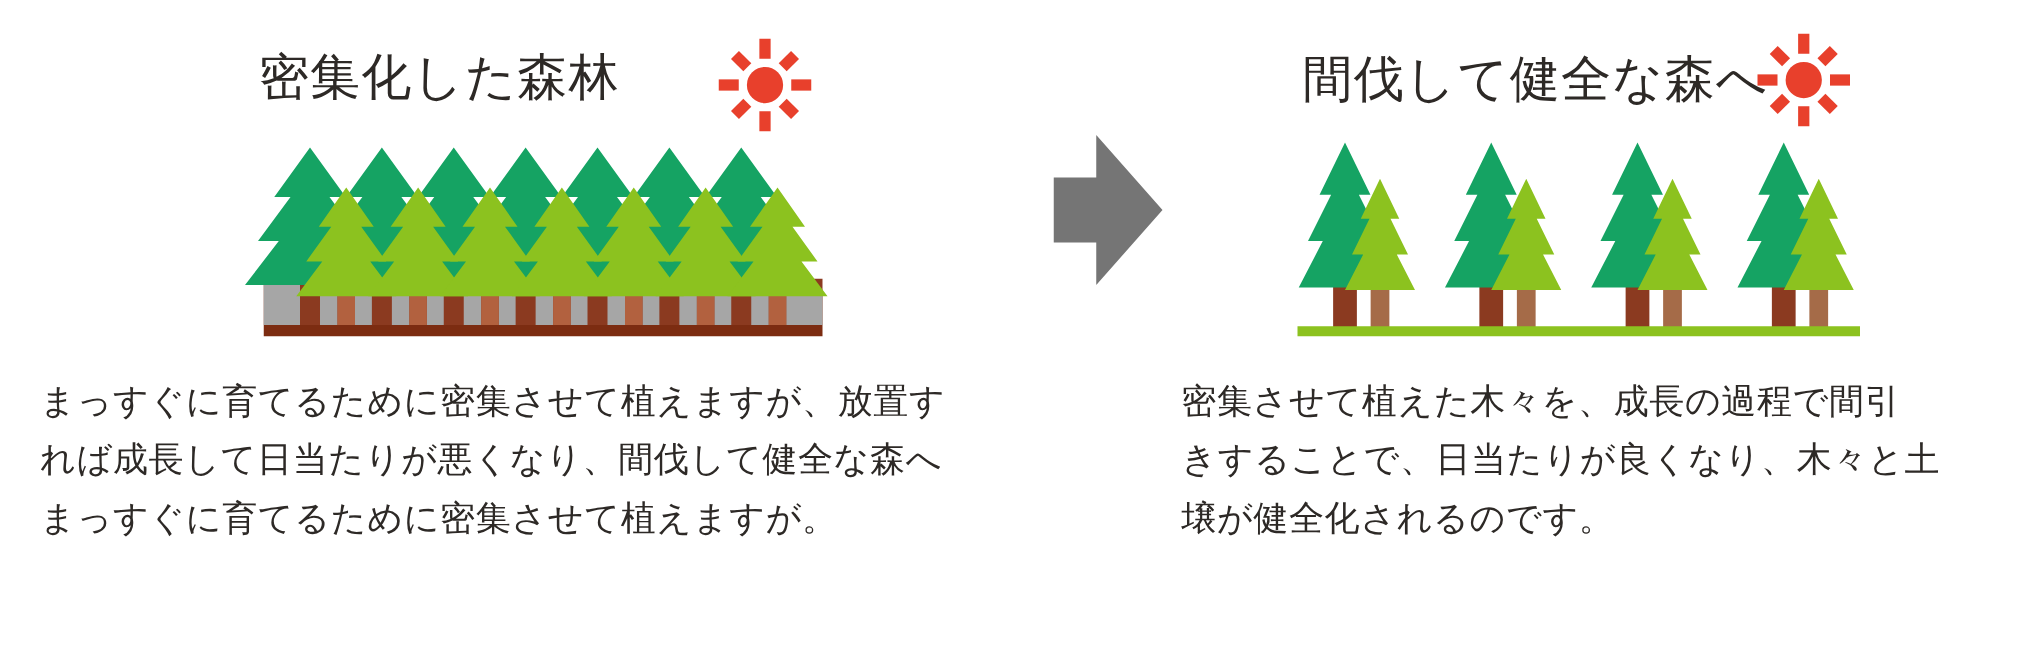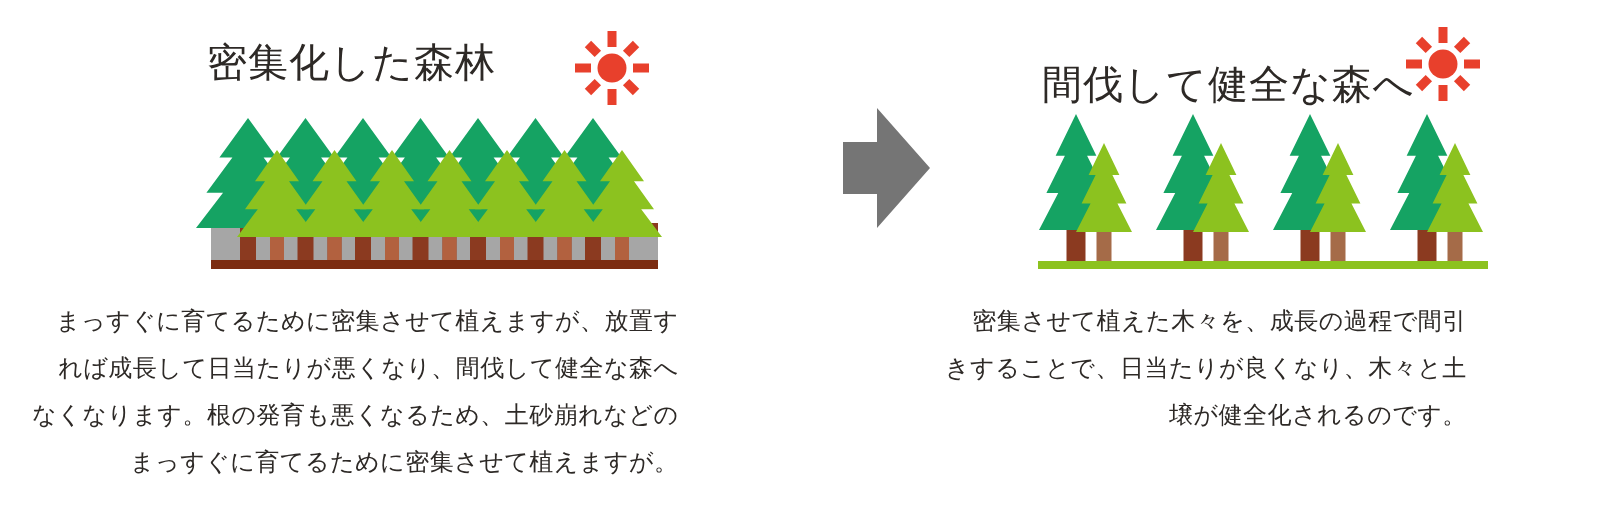--- a/index.html
+++ b/index.html
@@ -6,21 +6,21 @@
   body{
     width:1620px;height:523px;position:relative;background:#ffffff;
     font-family:"Liberation Sans","DejaVu Sans",sans-serif;
     color:#2d2926;overflow:hidden;
   }
   .abs{position:absolute;}
   .panel-title{
     font-size:40px;font-weight:500;letter-spacing:1px;line-height:1.2;
     color:#2d2926;white-space:nowrap;
   }
-  .panel-desc{font-size:24px;line-height:47px;letter-spacing:0.5px;text-align:right;}
+  .panel-desc{font-size:28px;line-height:47px;letter-spacing:0.5px;}
   .desc-line{white-space:nowrap;}
   svg{display:block;}
 </style>
 </head>
 <body>
 
 <svg class="abs" style="left:0;top:0" width="1620" height="523" viewBox="0 0 1620 523">
   <defs>
 
     <polygon id="pine" points="0,0 0.55,0.36 0.30,0.36 0.80,0.68 0.48,0.68 1,1 -1,1 -0.48,0.68 -0.80,0.68 -0.30,0.36 -0.55,0.36"></polygon>
@@ -150,25 +150,24 @@
 
     <rect x="1038" y="261" width="450" height="8" fill="#8cc21f"></rect>
   </g>
 </svg>
 
 <div class="abs" style="left:0;top:0;width:840px;height:523px;">
   <div class="abs panel-title" style="left:207px;top:38px;">密集化した森林</div>
   <div class="abs panel-desc" style="left:32px;top:297px;">
     <div class="desc-line">まっすぐに育てるために密集させて植えますが、放置す</div>
     <div class="desc-line">れば成長して日当たりが悪くなり、間伐して健全な森へ</div>
-    <div class="desc-line">なくなります。根の発育も悪くなるため、土砂崩れなどの</div>
     <div class="desc-line">まっすぐに育てるために密集させて植えますが。</div>
   </div>
 </div>
 
 <div class="abs" style="left:840px;top:0;width:780px;height:523px;">
-  <div class="abs panel-title" style="left:202px;top:40px;margin-top:20px;">間伐して健全な森へ</div>
+  <div class="abs panel-title" style="left:202px;top:40px;">間伐して健全な森へ</div>
   <div class="abs panel-desc" style="left:105px;top:297px;">
     <div class="desc-line">密集させて植えた木々を、成長の過程で間引</div>
     <div class="desc-line">きすることで、日当たりが良くなり、木々と土</div>
     <div class="desc-line">壌が健全化されるのです。</div>
   </div>
 </div>
 
 </body></html>

